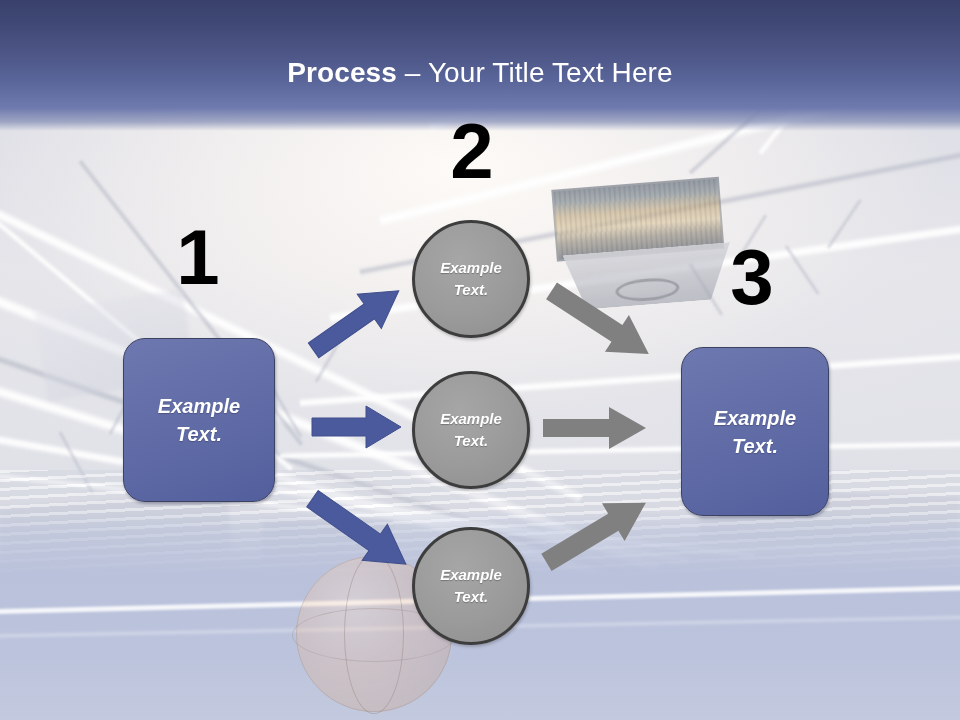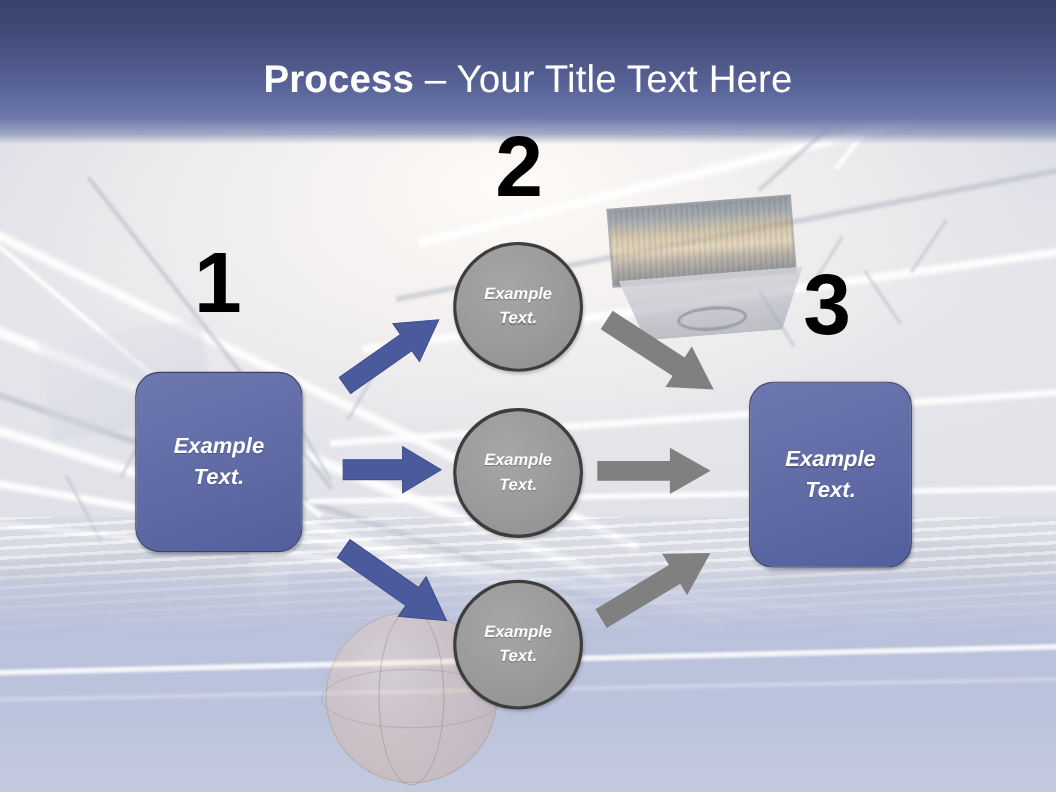--- a/index.html
+++ b/index.html
@@ -209,21 +209,21 @@
         rgba(168,176,206,0.0) 100%);
   }
 
   #slide-title {
     position: absolute;
     left: 0;
     top: 52px;
     width: 960px;
     text-align: center;
     color: #ffffff;
-    font-size: 35px;
+    font-size: 28px;
     line-height: 42px;
     letter-spacing: 0.1px;
     white-space: nowrap;
   }
   #slide-title .t-bold { font-weight: bold; }
   #slide-title .t-light { font-weight: normal; }
 
   
   .step-number {
     position: absolute;

